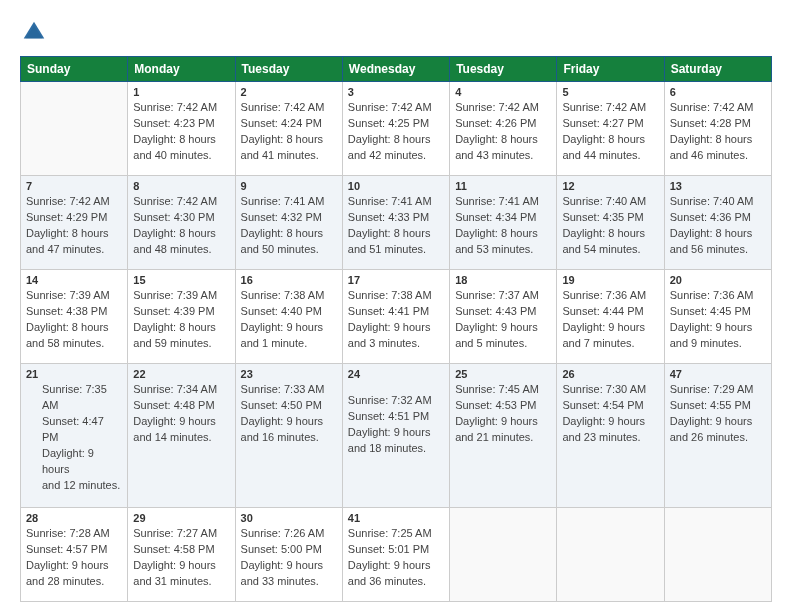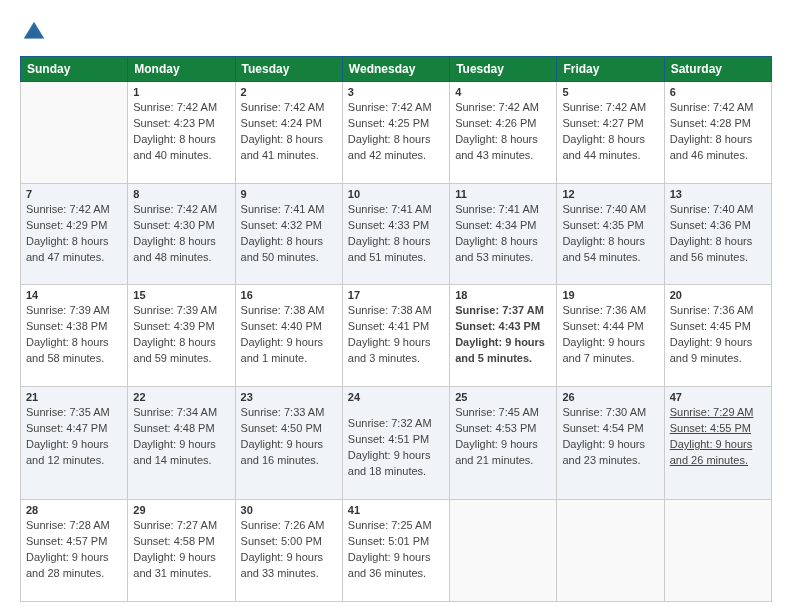--- a/index.html
+++ b/index.html
@@ -251,21 +251,21 @@
           </td>
           <td>
             <span class="day-number">17</span>
             <div class="day-detail" style="white-space: pre-line;">Sunrise: 7:38 AM
 Sunset: 4:41 PM
 Daylight: 9 hours
 and 3 minutes.</div>
           </td>
           <td>
             <span class="day-number">18</span>
-            <div class="day-detail" style="white-space: pre-line; font-weight: bold;">Sunrise: 7:37 AM
+            <div class="day-detail" style="white-space: pre-line;">Sunrise: 7:37 AM
 Sunset: 4:43 PM
 Daylight: 9 hours
 and 5 minutes.</div>
           </td>
           <td>
             <span class="day-number">19</span>
             <div class="day-detail" style="white-space: pre-line;">Sunrise: 7:36 AM
 Sunset: 4:44 PM
 Daylight: 9 hours
 and 7 minutes.</div>
@@ -274,21 +274,21 @@
             <span class="day-number">20</span>
             <div class="day-detail" style="white-space: pre-line;">Sunrise: 7:36 AM
 Sunset: 4:45 PM
 Daylight: 9 hours
 and 9 minutes.</div>
           </td>
         </tr>
         <tr class="row-shaded">
           <td>
             <span class="day-number">21</span>
-            <div class="day-detail" style="white-space: pre-line;">Sunrise: 7:35 AM
+            <div class="day-detail" style="white-space: pre-line; margin-left: 16px;">Sunrise: 7:35 AM
 Sunset: 4:47 PM
 Daylight: 9 hours
 and 12 minutes.</div>
           </td>
           <td>
             <span class="day-number">22</span>
             <div class="day-detail" style="white-space: pre-line;">Sunrise: 7:34 AM
 Sunset: 4:48 PM
 Daylight: 9 hours
 and 14 minutes.</div>
@@ -316,21 +316,21 @@
           </td>
           <td>
             <span class="day-number">26</span>
             <div class="day-detail" style="white-space: pre-line;">Sunrise: 7:30 AM
 Sunset: 4:54 PM
 Daylight: 9 hours
 and 23 minutes.</div>
           </td>
           <td>
             <span class="day-number">47</span>
-            <div class="day-detail" style="white-space: pre-line; text-decoration: underline;">Sunrise: 7:29 AM
+            <div class="day-detail" style="white-space: pre-line;">Sunrise: 7:29 AM
 Sunset: 4:55 PM
 Daylight: 9 hours
 and 26 minutes.</div>
           </td>
         </tr>
         <tr class="row-white">
           <td>
             <span class="day-number">28</span>
             <div class="day-detail" style="white-space: pre-line;">Sunrise: 7:28 AM
 Sunset: 4:57 PM

